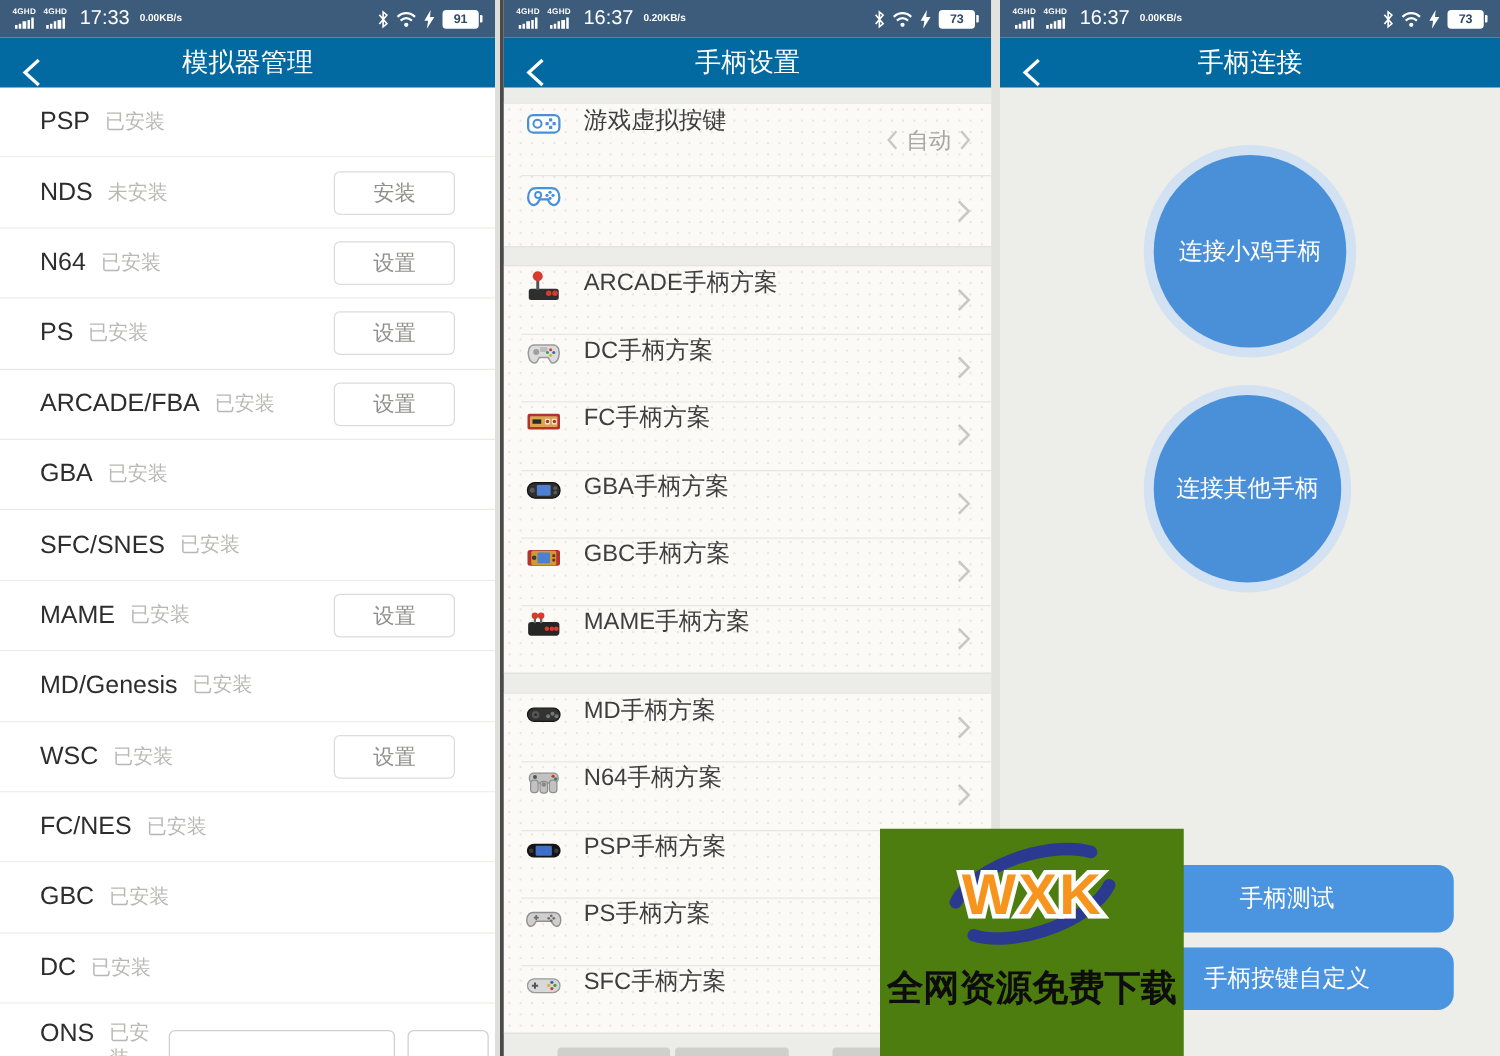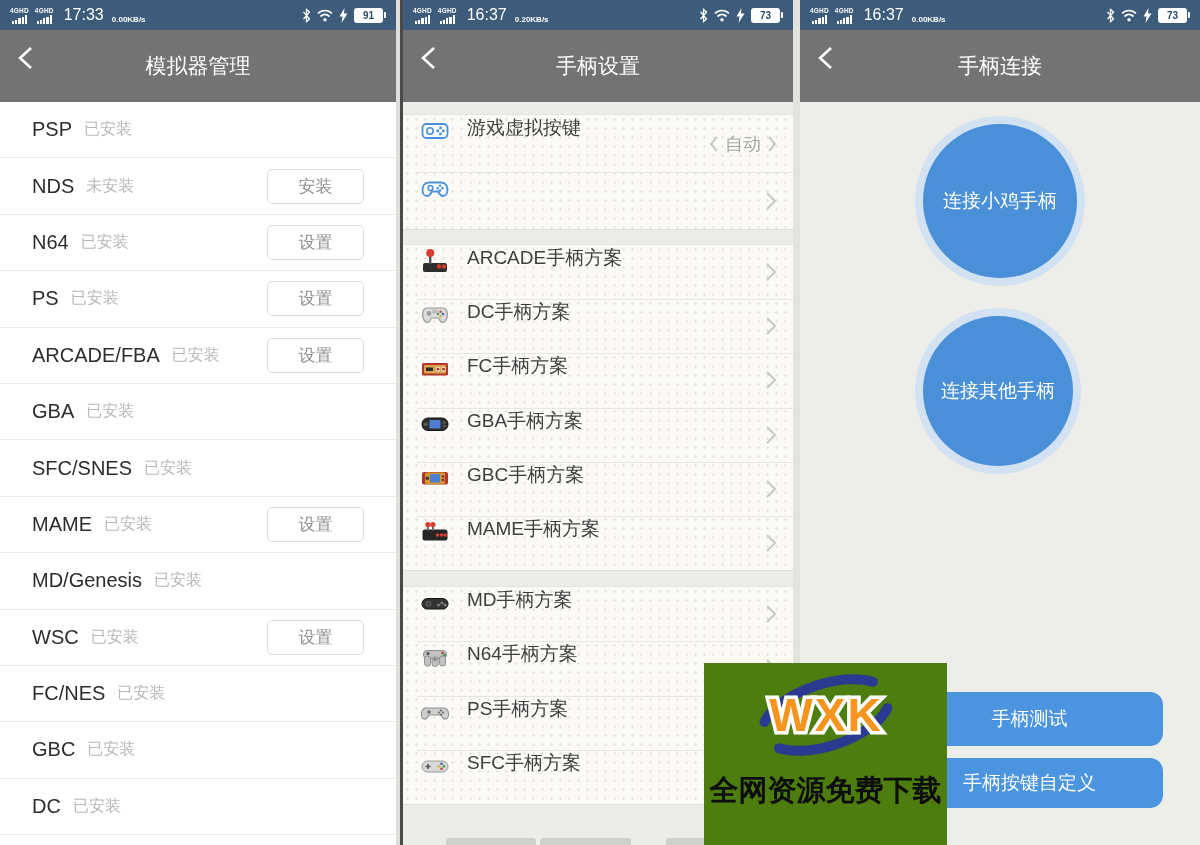--- a/index.html
+++ b/index.html
@@ -6,37 +6,37 @@
   html,body{width:1200px;height:845px;overflow:hidden}
   body{font-family:"Liberation Sans","DejaVu Sans",sans-serif;background:#fff;position:relative}
   .app{display:flex;width:1200px;height:845px}
   .panel{width:400px;height:845px;position:relative;overflow:hidden;flex:none}
   .panel-left{background:#fff;border-right:4px solid #dededb}
   .panel-mid{background:#ecece9;border-left:3px solid #4a4a4a;border-right:7px solid #e2e2df}
   .panel-right{background:#ededea}
 
   
   .statusbar{height:30px;background:#3d5b7a;display:flex;align-items:center;justify-content:space-between;padding:0 10px;color:#fff}
-  .sb-left{display:flex;align-items:flex-end;gap:6px}
+  .sb-left{display:flex;align-items:center;gap:6px}
   .sig{display:flex;flex-direction:column;align-items:center;line-height:1}
   .sig-label{font-size:6.5px;letter-spacing:.2px;font-weight:bold}
   .sig-bars{display:flex;align-items:flex-end;gap:1px;margin-top:1px}
   .sig-bars i{width:2.2px;background:#fff;display:block}
   .sig-bars i:nth-child(1){height:3px}.sig-bars i:nth-child(2){height:4.5px}
   .sig-bars i:nth-child(3){height:6px}.sig-bars i:nth-child(4){height:7.5px}
   .sig-bars i:nth-child(5){height:9px}
   .sb-time{font-size:16px;margin-left:4px}
   .sb-speed{display:flex;flex-direction:row;font-size:8px;line-height:1.15;margin-left:2px}
   .sb-right{display:flex;align-items:center;gap:6px}
   .batt{position:relative;width:29px;height:15px;background:#fff;border-radius:3px;display:flex;align-items:center;justify-content:center;margin-right:3px}
   .batt-num{font-size:10px;color:#2f4a63;font-weight:bold}
   .batt-nub{position:absolute;right:-3px;top:4.5px;width:2.5px;height:6px;background:#fff;border-radius:0 1px 1px 0}
 
   
-  .header{height:72px;background:#737373;position:relative;display:flex;align-items:center;justify-content:center}
+  .header{height:40px;background:#0369a1;position:relative;display:flex;align-items:center;justify-content:center}
   .h-title{color:#fff;font-size:21px;font-weight:400}
   .back{position:absolute;left:14px;top:15px;width:26px;height:26px;cursor:pointer}
 
   
   .l-row{height:56.4px;display:flex;align-items:center;padding:0 32px;border-bottom:1px solid #eaeae8;background:#fff}
   .l-name{font-size:20px;color:#2d2d2d}
   .l-status{font-size:16px;color:#b8b8b6;margin-left:12px}
   .l-btn{margin-left:auto;width:97px;height:35px;border:1px solid #dcdcda;border-radius:5px;background:#fff;color:#8f8f8d;font-size:17px;cursor:pointer}
   .l-row-cut{align-items:flex-start;padding-right:5px;border-bottom:none}
   .l-row-cut .l-name,.l-row-cut .l-status{margin-top:13px}
@@ -447,20 +447,36 @@
         <span class="m-label">N64手柄方案</span>
         <span class="m-right">
             <svg class="chev" width="12" height="22" viewBox="0 0 12 22">
               <polyline points="2,3 10,11 2,19"></polyline>
             </svg>
           </span>
       </div>
       <div class="m-row">
         <span class="m-icon">
             <svg width="30" height="30" viewBox="0 0 30 30">
+              <rect x="1.5" y="10" width="27" height="11" rx="5.5" fill="#141414"></rect>
+              <rect x="8.5" y="11.5" width="13" height="8" rx="1" fill="#3f6fc9"></rect>
+              <circle cx="5" cy="15.5" r="1.8" fill="#3a3a3a"></circle>
+              <circle cx="25" cy="15.5" r="1.8" fill="#3a3a3a"></circle>
+            </svg>
+          </span>
+        <span class="m-label">PSP手柄方案</span>
+        <span class="m-right">
+            <svg class="chev" width="12" height="22" viewBox="0 0 12 22">
+              <polyline points="2,3 10,11 2,19"></polyline>
+            </svg>
+          </span>
+      </div>
+      <div class="m-row">
+        <span class="m-icon">
+            <svg width="30" height="30" viewBox="0 0 30 30">
               <path d="M6.5 11 h17 c3 0 4.5 2 5 5 .4 2.6-.5 5.5-2.5 6-1.6.4-3-.6-4-2.3l-1-1.7 h-12 l-1 1.7c-1 1.7-2.4 2.7-4 2.3-2-.5-2.9-3.4-2.5-6 .5-3 2-5 5-5Z" fill="#cfcfcf" stroke="#8f8f8f" stroke-width="1.1"></path>
               <path d="M9 13 v4 M7 15 h4" stroke="#6e6e6e" stroke-width="1.4" fill="none"></path>
               <circle cx="21" cy="13.6" r="1.1" fill="#6e6e6e"></circle>
               <circle cx="19" cy="15.6" r="1.1" fill="#6e6e6e"></circle>
               <circle cx="23" cy="15.6" r="1.1" fill="#6e6e6e"></circle>
               <circle cx="21" cy="17.6" r="1.1" fill="#6e6e6e"></circle>
             </svg>
           </span>
         <span class="m-label">PS手柄方案</span>
         <span class="m-right">

